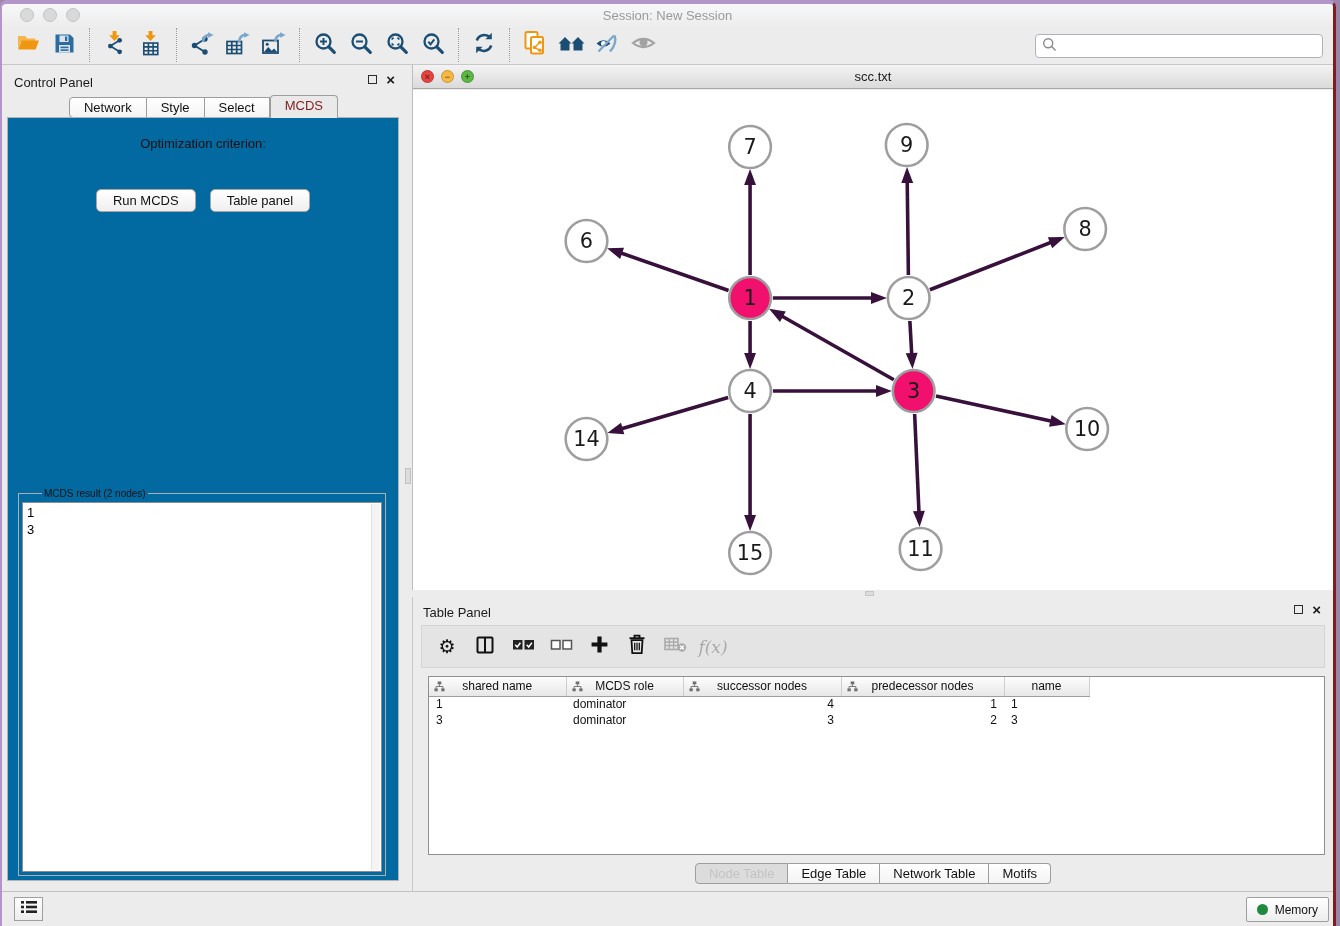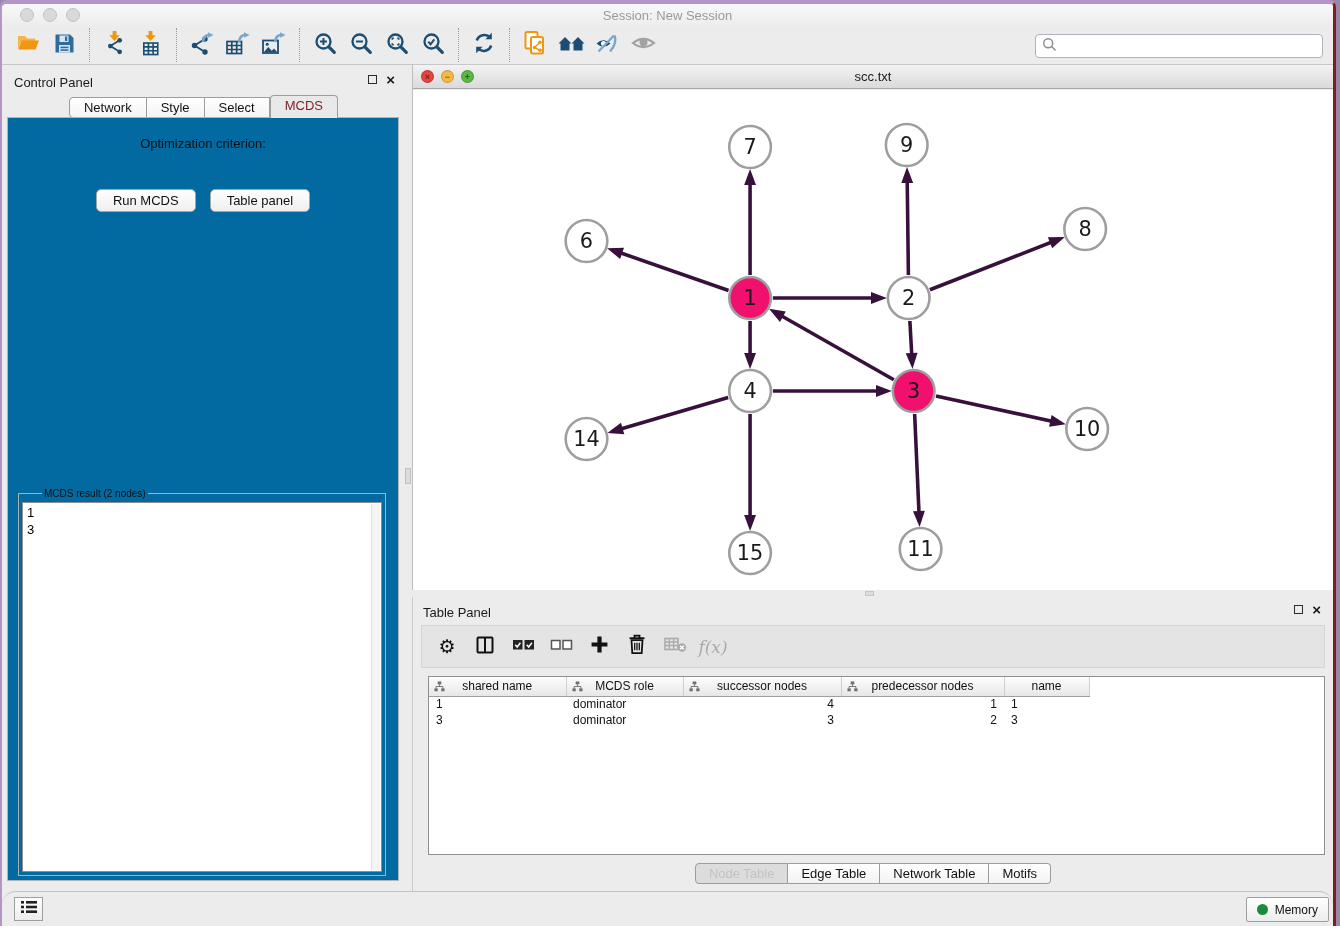--- a/index.html
+++ b/index.html
@@ -102,21 +102,21 @@
   table.node-table td { height:16px; padding:0 7px; white-space:nowrap; }
   table.node-table td.num { text-align:right; }
   .tp-tabs { position:absolute; left:0; right:0; top:266px; display:flex; justify-content:center; }
   .tp-tab { height:21px; line-height:19px; padding:0 13px; font-size:13px; color:#111;
     background:linear-gradient(#ffffff,#f3f3f3); border:1px solid #9d9d9d; border-left:none; }
   .tp-tab:first-child { border-left:1px solid #9d9d9d; border-radius:4px 0 0 4px; }
   .tp-tab:last-child { border-radius:0 4px 4px 0; }
   .tp-tab.active { background:#dcdcdc; color:#c3c3c3; }
   
   .statusbar { position:absolute; left:0; right:0; bottom:0; height:35px;
-    background:#ececec; border-top:1px solid #c2c2c2;border-radius:14px; }
+    background:#ececec; border-top:1px solid #c2c2c2; }
   .list-button { position:absolute; left:12px; top:5px; width:29px; height:24px;
     background:linear-gradient(#ffffff,#ededed); border:1px solid #9f9f9f;
     display:flex; align-items:center; justify-content:center; }
   .memory-button { position:absolute; right:4px; top:5px; height:25px; padding:0 10px;
     background:linear-gradient(#ffffff,#ededed); border:1px solid #9f9f9f; border-radius:2px;
     display:flex; align-items:center; gap:7px; font-size:12px; color:#111; }
   .mem-dot { width:11px; height:11px; border-radius:50%; background:#1f8a3d; }
 </style>
 </head>
 <body>

